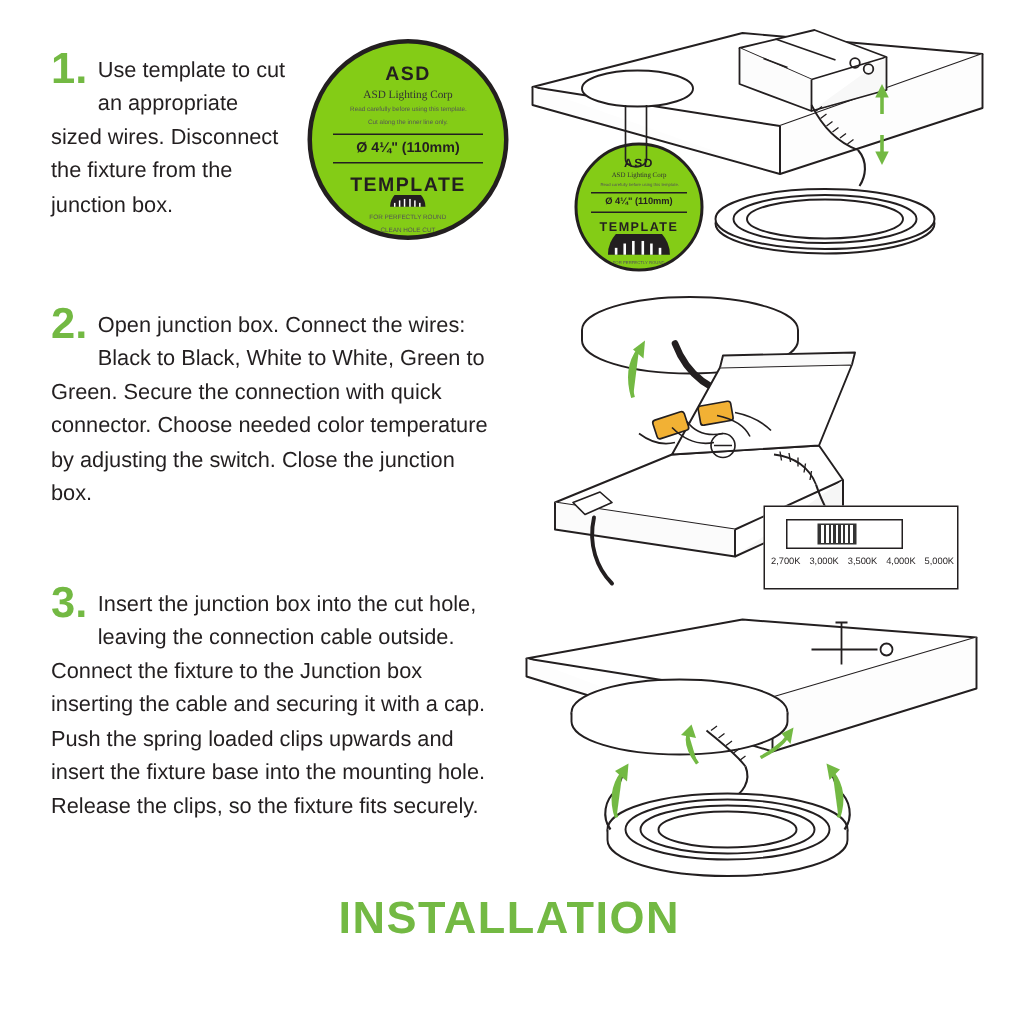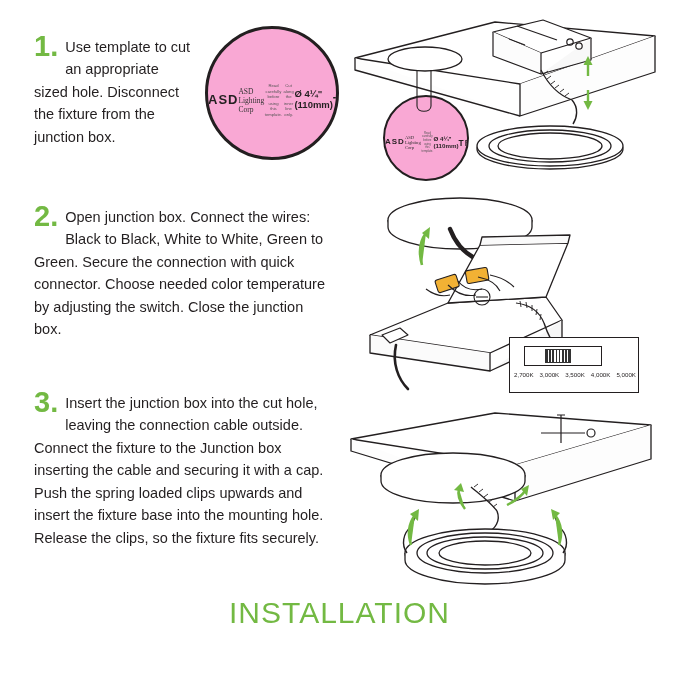--- a/index.html
+++ b/index.html
@@ -49,33 +49,33 @@
 
   
   .footer-title {
     position: absolute;
     left: 0;
     right: 0;
     top: 596px;
     text-align: center;
     color: #73b943;
     font-size: 30px;
-    font-weight: normal;
+    font-weight: bold;
     letter-spacing: 1px;
   }
 
   
   .disc {
     position: absolute;
     border-radius: 50%;
     border: 3px solid #231f20;
-    background: #f9a8d4;
+    background: #84cc16;
     box-sizing: border-box;
     display: flex;
-    flex-direction: row;
+    flex-direction: column;
     align-items: center;
     justify-content: flex-start;
     overflow: hidden;
   }
   .disc .brand {
     font-weight: bold;
     letter-spacing: 1px;
   }
   .disc .corp {
     color: #333;
@@ -184,21 +184,21 @@
     color: #231f20;
   }
 </style>
 </head>
 <body>
 
 <div class="page">
 
   <div class="step" id="step1">
     <span class="step-num">1.</span>
-    <span class="step-text">Use template to cut an appropriate sized hole. Disconnect the fixture from the junction box.</span>
+    <span class="step-text">Use template to cut an appropriate sized wires. Disconnect the fixture from the junction box.</span>
   </div>
 
   <div class="step" id="step2">
     <span class="step-num">2.</span>
     <span class="step-text">Open junction box. Connect the wires: Black to Black, White to White, Green to Green. Secure the connection with quick connector. Choose needed color temperature by adjusting the switch. Close the junction box.</span>
   </div>
 
   <div class="step" id="step3">
     <span class="step-num">3.</span>
     <span class="step-text">Insert the junction box into the cut hole, leaving the connection cable outside. Connect the fixture to the Junction box inserting the cable and securing it with a cap. Push the spring loaded clips upwards and insert the fixture base into the mounting hole. Release the clips, so the fixture fits securely.</span>

